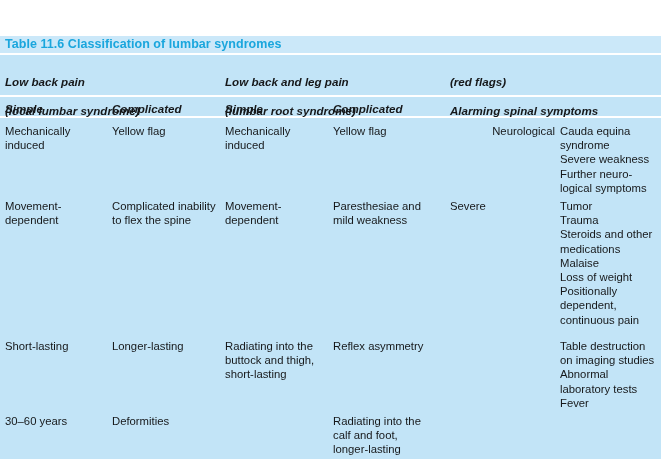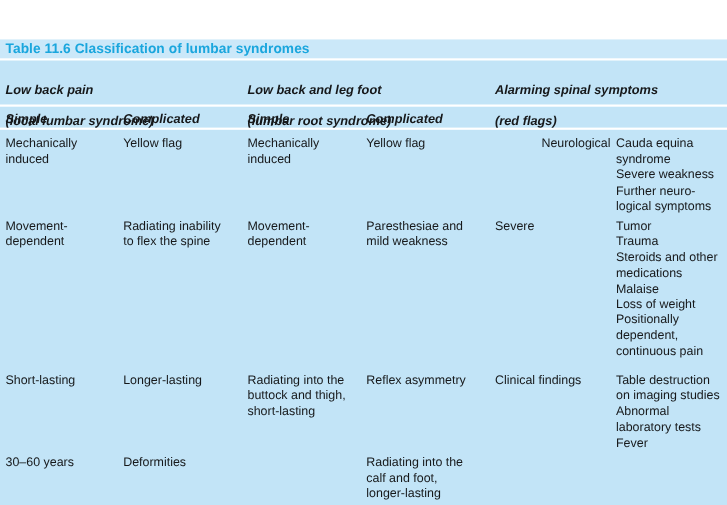--- a/index.html
+++ b/index.html
@@ -80,26 +80,26 @@
 
   <div class="rule" id="rule-under-title"></div>
   <div class="rule" id="rule-above-subhead"></div>
   <div class="rule" id="rule-under-subhead"></div>
 
   <div class="cell grp-head" style="left:5px;  top:25px; width:200px;">
     <div>Low back pain</div>
     <div>(local lumbar syndrome)</div>
   </div>
   <div class="cell grp-head" style="left:225px; top:25px; width:210px;">
-    <div>Low back and leg foot</div>
+    <div>Low back and leg pain</div>
     <div>(lumbar root syndrome)</div>
   </div>
   <div class="cell grp-head" style="left:450px; top:25px; width:210px;">
+    <div>(red flags)</div>
     <div>Alarming spinal symptoms</div>
-    <div>(red flags)</div>
   </div>
 
   <div class="cell sub-head" style="left:5px;   top:66px;">Simple</div>
   <div class="cell sub-head" style="left:112px; top:66px;">Complicated</div>
   <div class="cell sub-head" style="left:225px; top:66px;">Simple</div>
   <div class="cell sub-head" style="left:333px; top:66px;">Complicated</div>
 
   <div class="cell" style="left:5px;   top:88px; width:100px;">Mechanically
 induced</div>
   <div class="cell" style="left:112px; top:88px; width:108px;">Yellow flag</div>
@@ -108,21 +108,21 @@
   <div class="cell" style="left:333px; top:88px; width:110px;">Yellow flag</div>
   <div class="cell" style="left:450px; top:88px; width:105px;text-align:right;">Neurological</div>
   <div class="cell" style="left:560px; top:88px; width:101px;">Cauda equina
 syndrome
 Severe weakness
 Further neuro-
 logical symptoms</div>
 
   <div class="cell" style="left:5px;   top:163px; width:100px;">Movement-
 dependent</div>
-  <div class="cell" style="left:112px; top:163px; width:112px;">Radiating inability
+  <div class="cell" style="left:112px; top:163px; width:112px;">Complicated inability
 to flex the spine</div>
   <div class="cell" style="left:225px; top:163px; width:105px;">Movement-
 dependent</div>
   <div class="cell" style="left:333px; top:163px; width:112px;">Paresthesiae and
 mild weakness</div>
   <div class="cell" style="left:450px; top:163px; width:105px;">Severe</div>
   <div class="cell" style="left:560px; top:163px; width:101px;">Tumor
 Trauma
 Steroids and other
 medications
@@ -131,21 +131,20 @@
 Positionally
 dependent,
 continuous pain</div>
 
   <div class="cell" style="left:5px;   top:303px; width:100px;">Short-lasting</div>
   <div class="cell" style="left:112px; top:303px; width:108px;">Longer-lasting</div>
   <div class="cell" style="left:225px; top:303px; width:108px;">Radiating into the
 buttock and thigh,
 short-lasting</div>
   <div class="cell" style="left:333px; top:303px; width:112px;">Reflex asymmetry</div>
-  <div class="cell" style="left:450px; top:303px; width:105px;">Clinical findings</div>
   <div class="cell" style="left:560px; top:303px; width:101px;">Table destruction
 on imaging studies
 Abnormal
 laboratory tests
 Fever</div>
 
   <div class="cell" style="left:5px;   top:378px; width:100px;">30–60 years</div>
   <div class="cell" style="left:112px; top:378px; width:108px;">Deformities</div>
   <div class="cell" style="left:112px; top:427px; width:120px;">&lt; 20 years old
 &gt; 60 years old</div>

